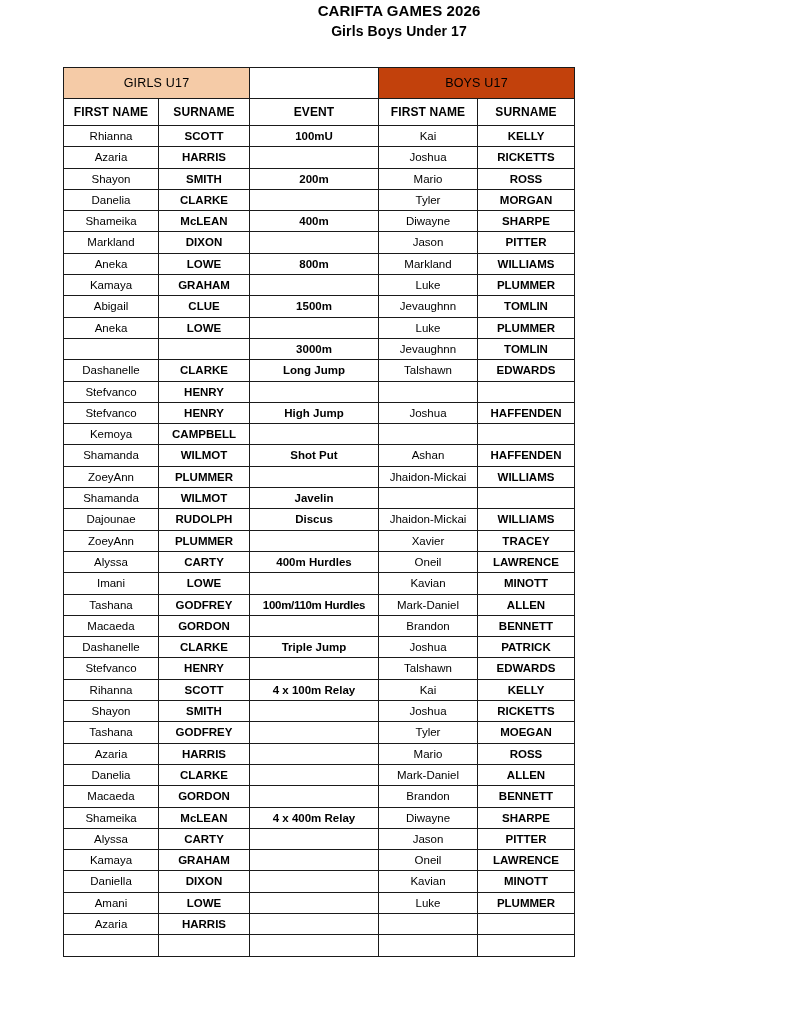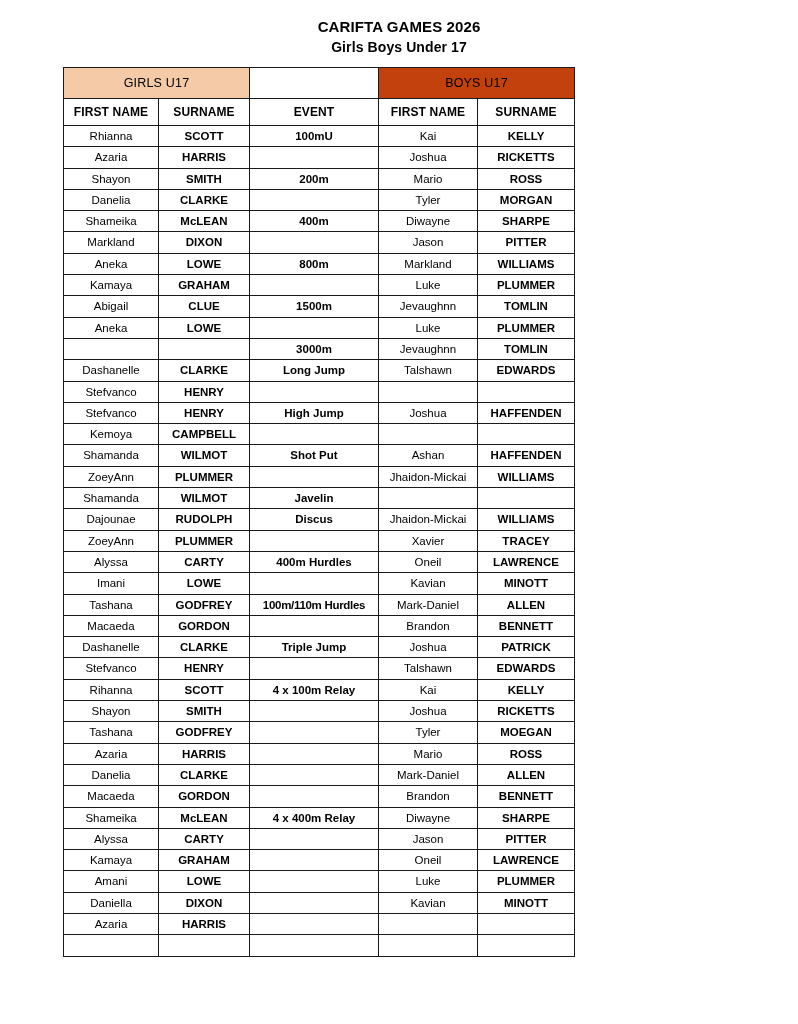--- a/index.html
+++ b/index.html
@@ -16,21 +16,20 @@
     overflow: hidden;
   }
   .page {
     position: relative;
     width: 798px;
     height: 1024px;
     box-sizing: border-box;
   }
   .title-block {
     text-align: center;
-    padding-top: 16px;
   }
   .title-main {
     font-size: 15px;
     font-weight: bold;
     line-height: 21px;
     letter-spacing: 0.1px;
   }
   .title-sub {
     font-size: 14px;
     font-weight: bold;
@@ -374,32 +373,32 @@
             <td class="surname">PITTER</td>
           </tr>
           <tr>
             <td class="first-name">Kamaya</td>
             <td class="surname">GRAHAM</td>
             <td class="event"></td>
             <td class="first-name">Oneil</td>
             <td class="surname">LAWRENCE</td>
           </tr>
           <tr>
+            <td class="first-name">Daniella</td>
+            <td class="surname">DIXON</td>
+            <td class="event"></td>
+            <td class="first-name">Kavian</td>
+            <td class="surname">MINOTT</td>
+          </tr>
+          <tr>
             <td class="first-name">Amani</td>
             <td class="surname">LOWE</td>
             <td class="event"></td>
             <td class="first-name">Luke</td>
             <td class="surname">PLUMMER</td>
-          </tr>
-          <tr>
-            <td class="first-name">Daniella</td>
-            <td class="surname">DIXON</td>
-            <td class="event"></td>
-            <td class="first-name">Kavian</td>
-            <td class="surname">MINOTT</td>
           </tr>
           <tr>
             <td class="first-name">Azaria</td>
             <td class="surname">HARRIS</td>
             <td class="event"></td>
             <td class="first-name"></td>
             <td class="surname"></td>
           </tr>
           <tr>
             <td class="first-name"></td>

